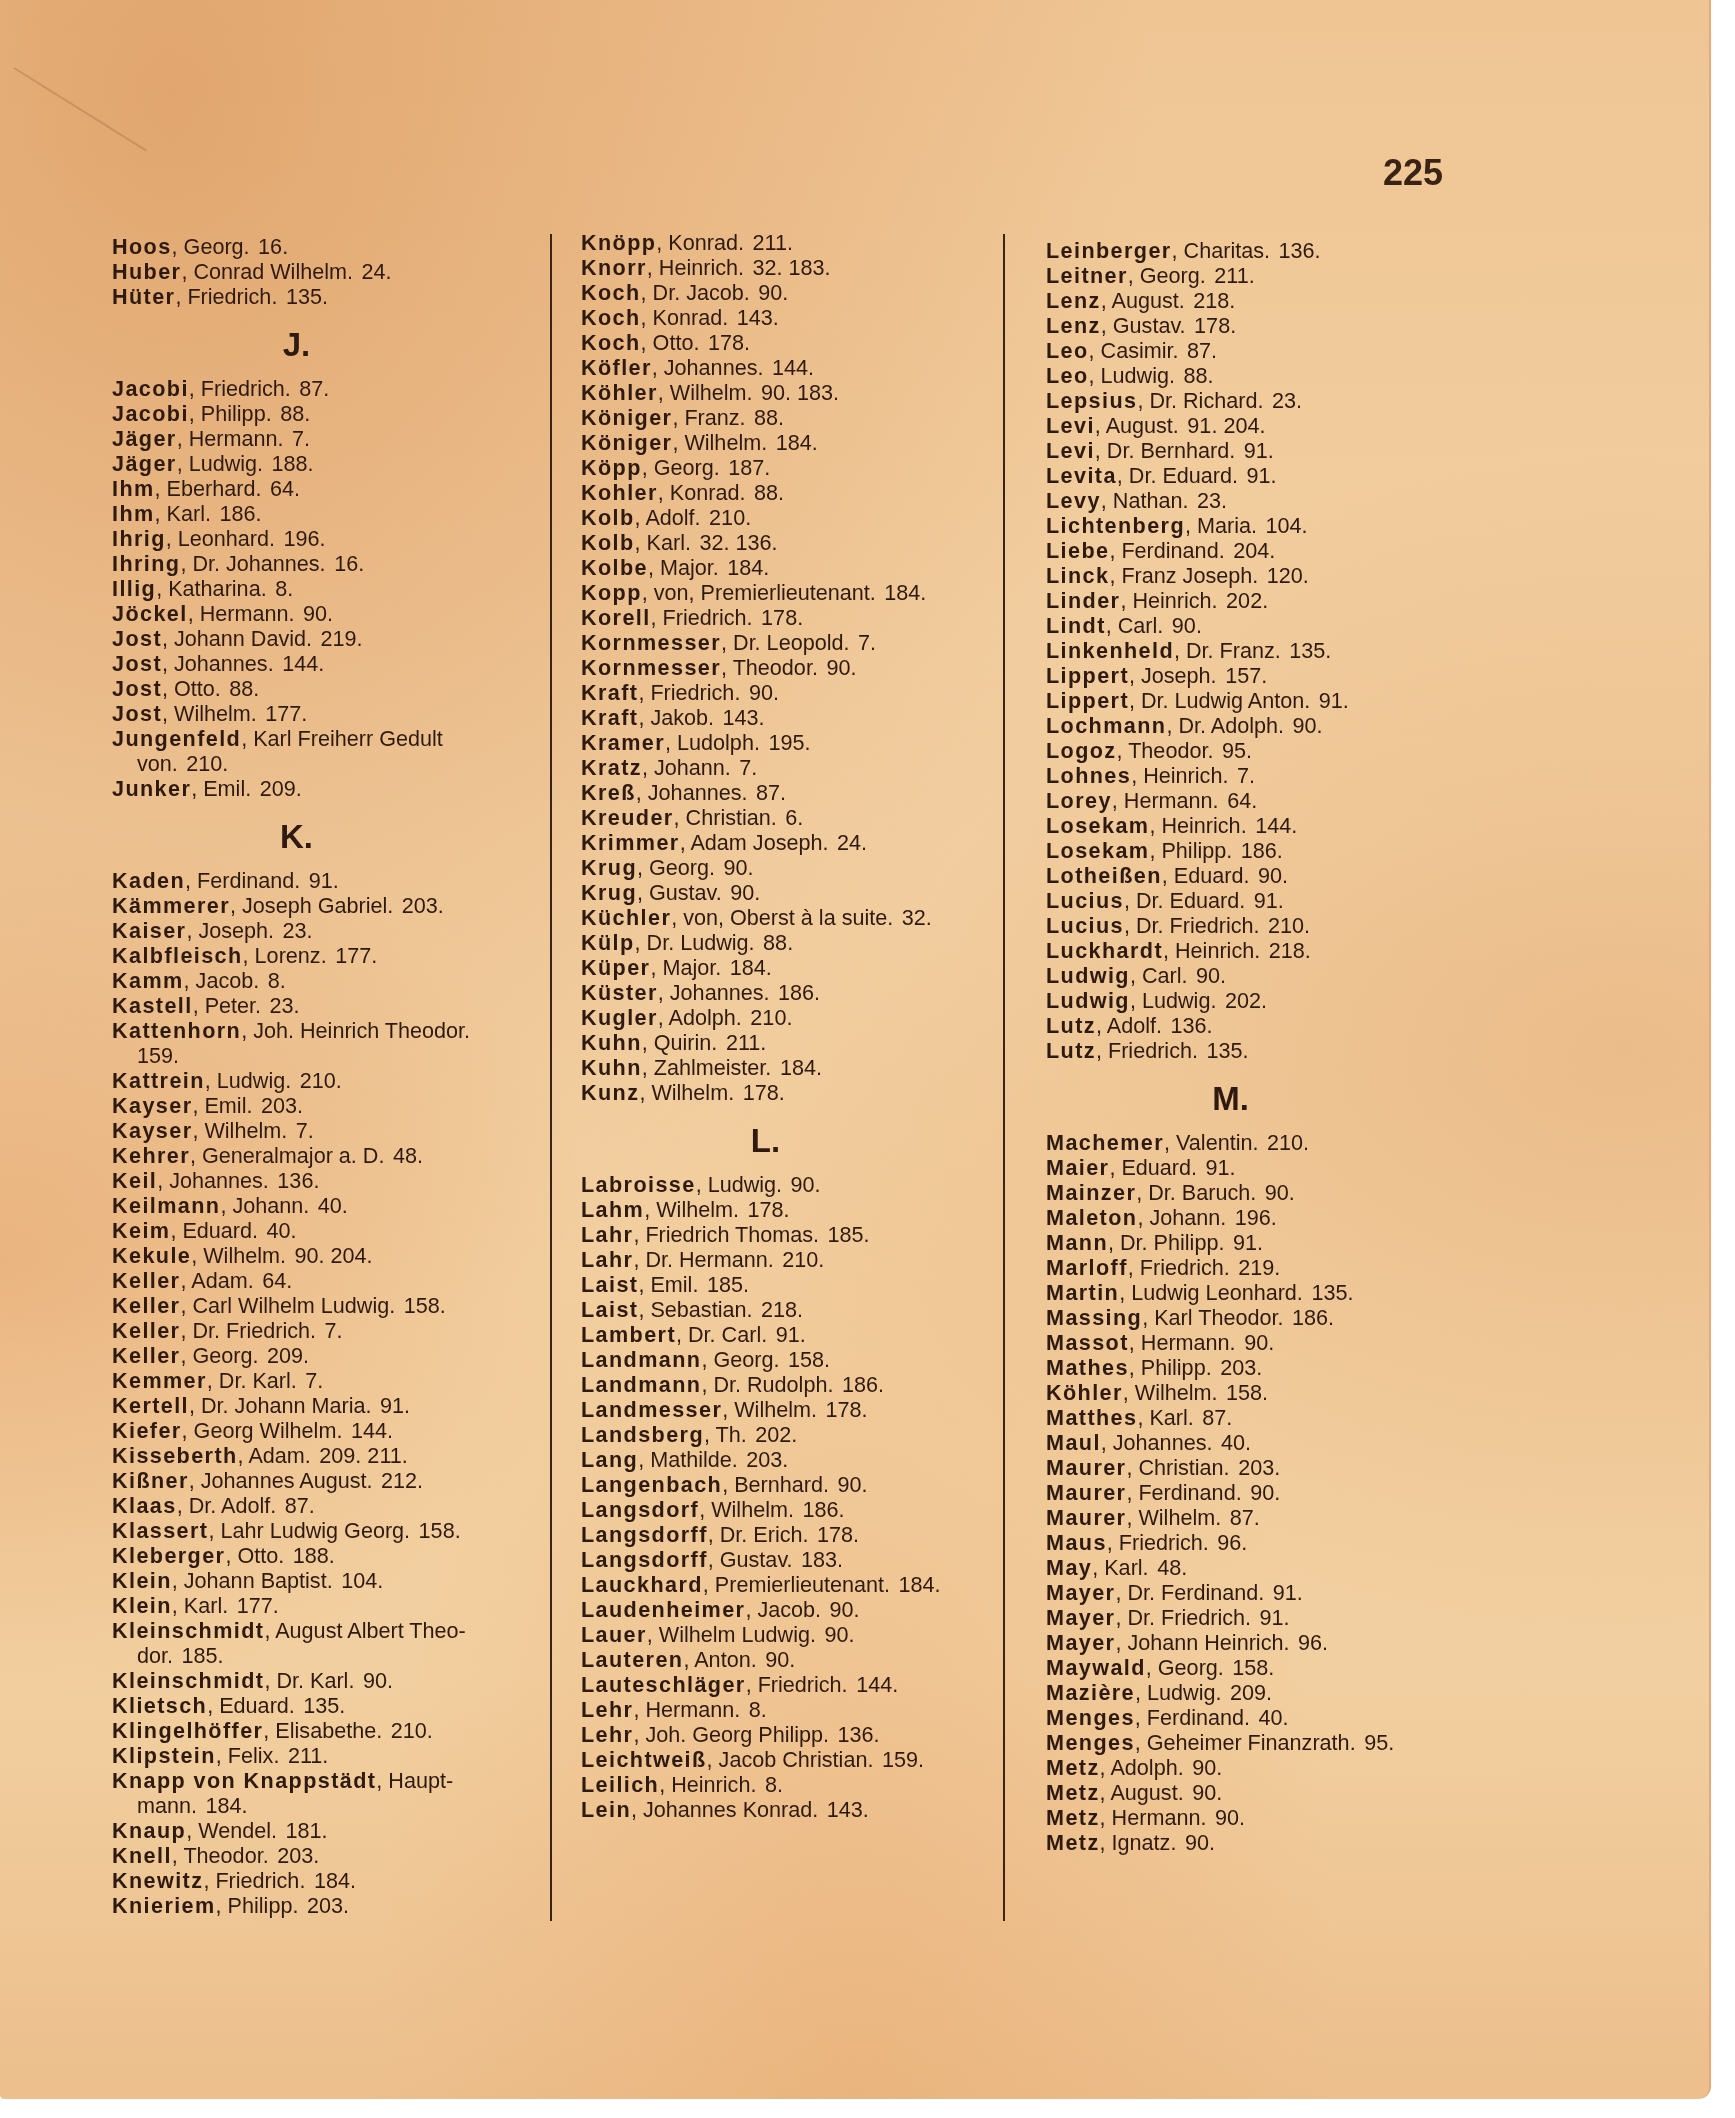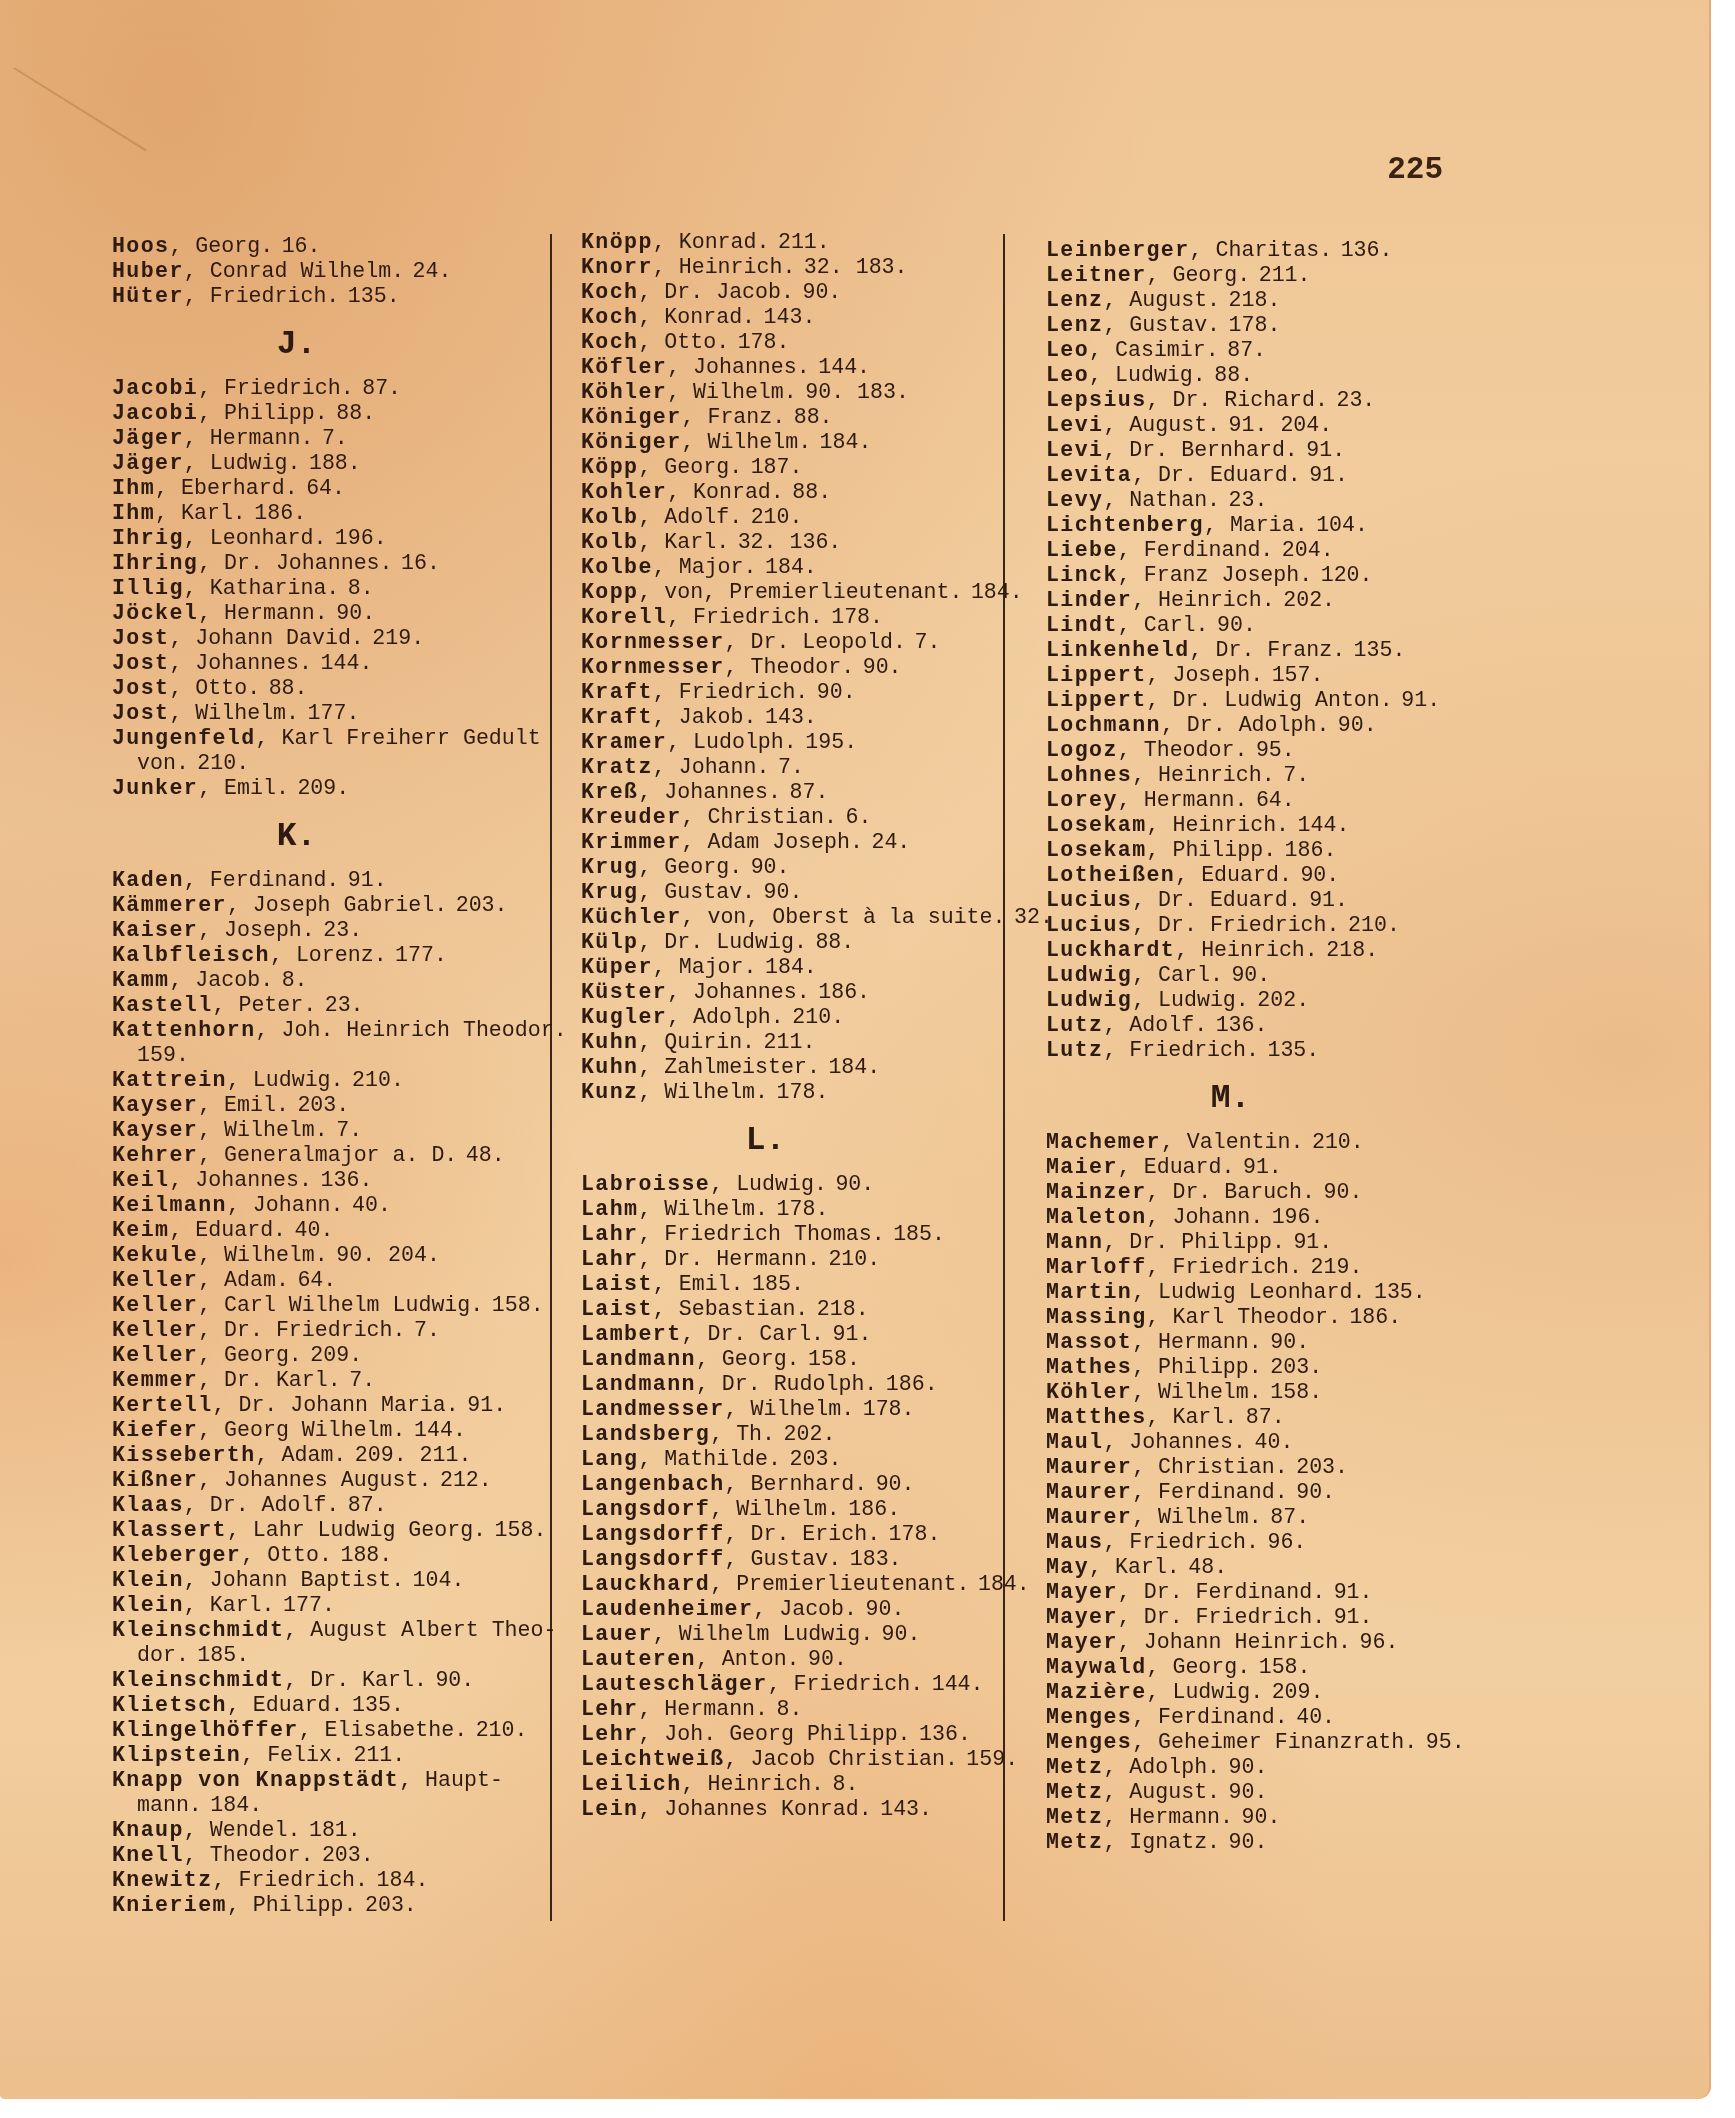--- a/index.html
+++ b/index.html
@@ -17,25 +17,25 @@
     border-right: 2.1px solid #e8a878;
     border-bottom-right-radius: 12.8px;
     border-bottom-left-radius: 4.3px;
   }
   .crease {
     position: absolute; left: 14px; top: 67px; width: 156px; height: 2.1px;
     background: #b07a4e; transform: rotate(32deg); transform-origin: left center; opacity: 0.5;
   }
   .page-number {
     position: absolute; right: 266px; top: 152px;
-    font-family: Liberation Mono, monospace; font-weight: bold; font-size: 31px; color: #3a2214;
+    font-family: Liberation Sans, sans-serif; font-weight: bold; font-size: 36px; color: #3a2214;
   }
   .column {
     position: absolute; top: 234px;
-    font-family: Liberation Mono, monospace; font-size: 21.6px; line-height: 25px; color: #2e1a10;
+    font-family: Liberation Sans, sans-serif; font-size: 21.6px; line-height: 25px; color: #2e1a10;
   }
   .col-1 { left: 112px; width: 425px; }
   .col-2 { left: 581px; width: 425px; top: 230px; }
   .col-3 { left: 1046px; width: 425px; top: 238px; }
   .divider {
     position: absolute; width: 2.1px; background: #3a2418;
   }
   .divider-1 { left: 550px; top: 234px; height: 1687px; }
   .divider-2 { left: 1003px; top: 234px; height: 1687px; }
   .entry { white-space: nowrap; }

